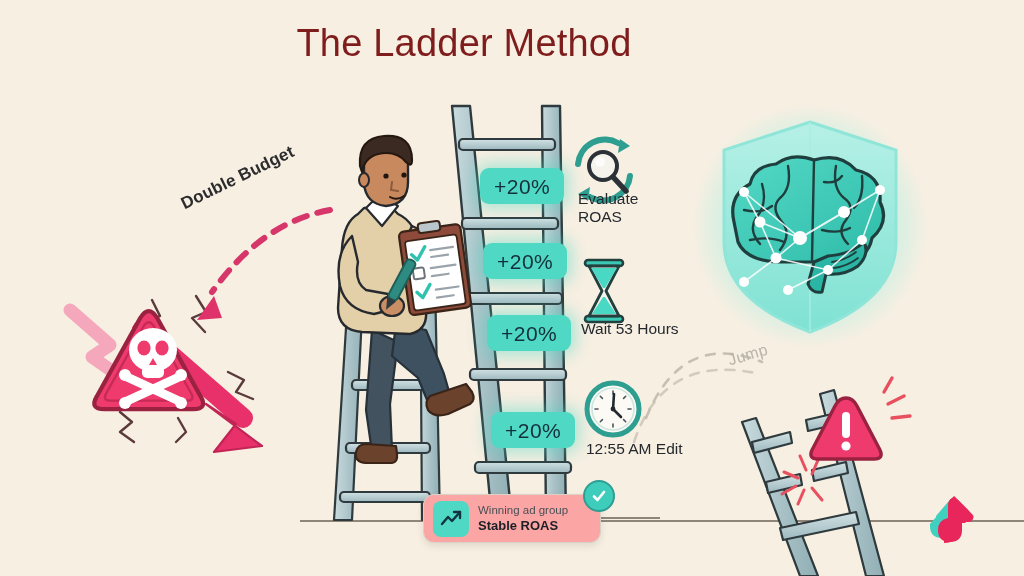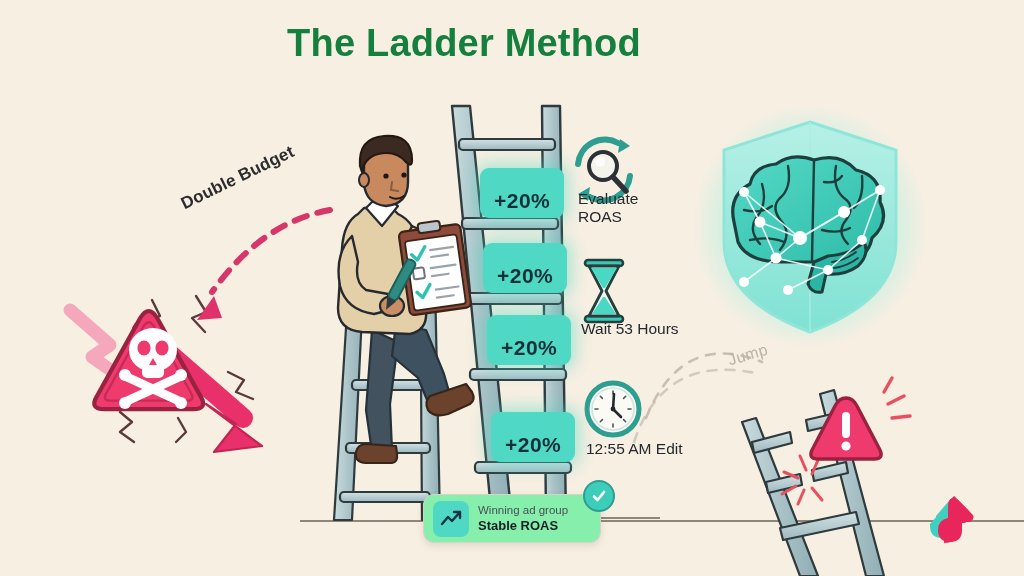--- a/index.html
+++ b/index.html
@@ -7,39 +7,39 @@
     width:1024px;height:576px;overflow:hidden;
     background:#F7EFE2;
     font-family:"Liberation Sans", sans-serif;
     -webkit-font-smoothing:antialiased;
   }
   #stage{position:relative;width:1024px;height:576px;overflow:hidden;background:#F7EFE2;}
 
   
   #title{
     position:absolute;left:0;top:22px;width:928px;text-align:center;
-    font-size:38px;font-weight:700;color:#15803d;letter-spacing:.2px;
+    font-size:38px;font-weight:400;color:#7f1d1d;letter-spacing:.2px;
   }
   #subtitle{
     position:absolute;left:0;top:70px;width:1024px;text-align:center;
     font-size:18px;font-weight:400;color:#55595E;letter-spacing:.3px;
   }
 
   
   .layer{position:absolute;left:0;top:0;width:1024px;height:576px;}
   .layer svg{display:block;}
 
   
   .badge{
     position:absolute;
     background:#4FD8C4;
     color:#14303A;
-    font-size:21px;font-weight:bold;
+    font-size:21px;font-weight:normal;
     border-radius:9px;
-    padding:22px 14px 7px;
+    padding:8px 14px 7px;
     letter-spacing:.5px;
     box-shadow:0 0 16px 5px rgba(79,216,196,.45);
     line-height:1;
   }
 
   
   .steplabel{
     position:absolute;
     color:#25292E;font-size:15.5px;line-height:1.15;font-weight:400;
     white-space:pre-line;
@@ -57,21 +57,21 @@
   #jump-label{
     position:absolute;left:726px;top:352px;
     transform:rotate(-16deg);transform-origin:0 0;
     font-size:16px;color:#B9B3A8;letter-spacing:.4px;
   }
 
   
   #result-card{
     position:absolute;left:423px;top:494px;
     width:178px;height:49px;
-    background:#86efac;border:1.6px solid #D9D3C7;border-radius:11px;
+    background:#fca5a5;border:1.6px solid #D9D3C7;border-radius:11px;
     box-shadow:0 3px 7px rgba(80,70,55,.13);
     display:flex;align-items:center;padding:0 9px;box-sizing:border-box;
   }
   #result-icon{
     width:36px;height:36px;border-radius:8px;background:#4FD8C4;
     flex:0 0 36px;display:flex;align-items:center;justify-content:center;
     margin-right:9px;
   }
   #result-text{display:flex;flex-direction:column;justify-content:center;}
   #result-title{font-size:11.5px;color:#4A4F55;line-height:1.25;}

